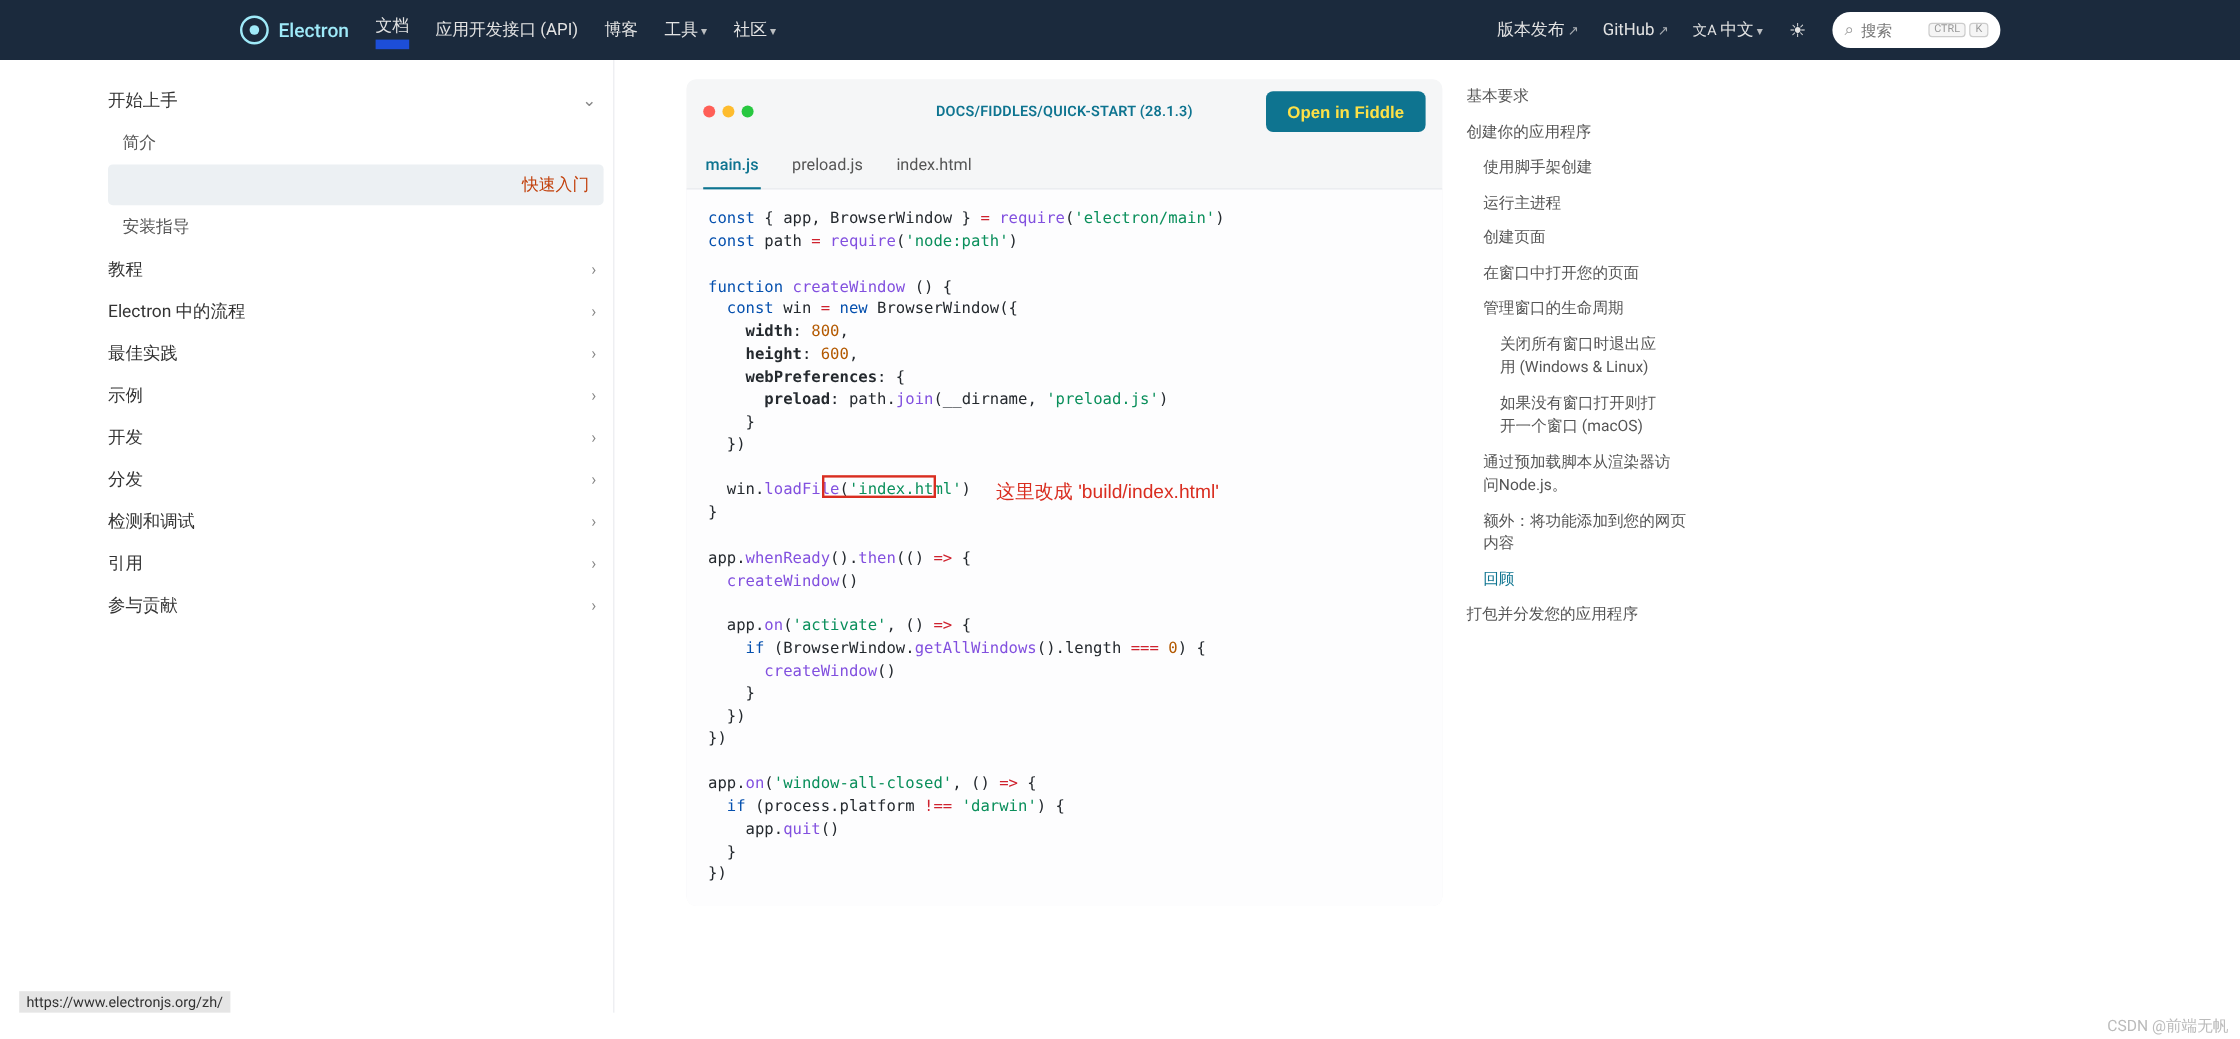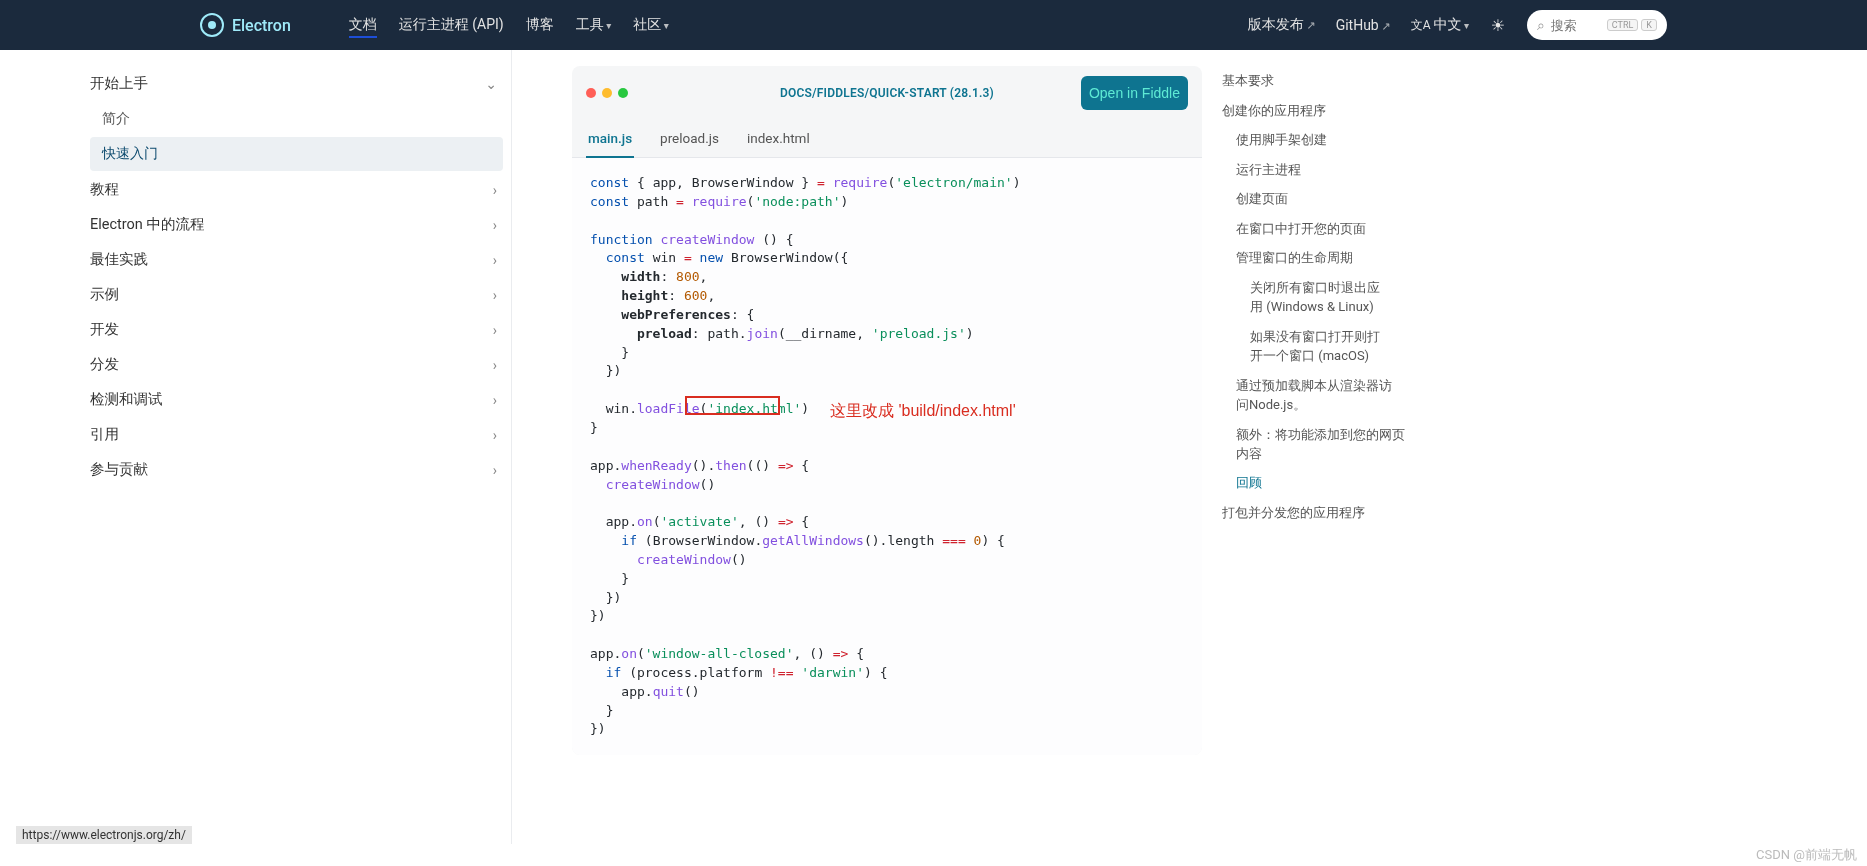--- a/index.html
+++ b/index.html
@@ -6,52 +6,52 @@
 body { font-family: -apple-system, BlinkMacSystemFont, "Segoe UI", Roboto, sans-serif; background: #fff; color: #1c1e21; width: 1867px; height: 866px; overflow: hidden; position: relative; }
 
 
 .navbar { background: #1b2a3d; height: 50px; display: flex; align-items: center; padding: 0 200px 0 200px; color: #fff; }
 .navbar-left { display: flex; align-items: center; gap: 22px; }
 .logo-wrap { display: flex; align-items: center; gap: 8px; }
 .logo { width: 24px; height: 24px; border-radius: 50%; border: 2px solid #9feaf9; display: flex; align-items: center; justify-content: center; }
 .logo::after { content: ''; width: 8px; height: 8px; border-radius: 50%; background: #9feaf9; }
 .brand { color: #9feaf9; font-size: 16px; font-weight: 500; }
 .nav-link { color: #e3e3e3; font-size: 14px; text-decoration: none; padding: 4px 0; white-space: nowrap; }
-.nav-link.active { border-bottom: 2px solid #1d4ed8; padding-bottom: 2px; margin-left: 36px; }
+.nav-link.active { border-bottom: 8px solid #1d4ed8; padding-bottom: 2px; }
 .nav-drop::after { content: ' ▾'; font-size: 10px; opacity: .8; }
 .navbar-right { margin-left: auto; display: flex; align-items: center; gap: 20px; }
 .ext-link::after { content: ' ↗'; font-size: 11px; opacity: .7; }
 .theme-toggle { width: 18px; height: 18px; display: flex; align-items: center; justify-content: center; color: #e3e3e3; }
 .search-box { background: #fff; border-radius: 20px; display: flex; align-items: center; padding: 4px 10px; gap: 6px; min-width: 130px; height: 30px; }
 .search-icon { color: #999; font-size: 14px; }
 .search-input { border: none; outline: none; font-size: 13px; color: #666; flex: 1; width: 50px; }
 .kbd-wrap { display: flex; gap: 3px; }
 .kbd { border: 1px solid #ccc; border-radius: 3px; padding: 0 4px; font-size: 9px; color: #999; background: #f5f5f5; }
 
 
 .main-wrap { display: flex; height: calc(100% - 50px - 22px); }
 .sidebar-left { width: 512px; padding: 16px 0 0 86px; border-right: 1px solid #eaecef; overflow-y: auto; }
 .content { flex: 1; padding: 16px 20px 0 60px; overflow-y: auto; max-width: 710px; }
 .sidebar-right { width: 380px; padding: 16px 20px 0 0; overflow-y: auto; }
 
 
 .cat { display: flex; align-items: center; justify-content: space-between; padding: 8px 14px 8px 4px; cursor: pointer; font-size: 14.5px; color: #333; }
 .cat.top { font-weight: 500; }
 .sub { padding: 8px 12px 8px 12px; font-size: 14px; color: #555; cursor: pointer; border-radius: 4px; margin: 1px 8px 1px 4px; }
-.sub.active { background: #ecf0f3; color: #0c4a6e; }
+.sub.active { background: #ecf0f3; color: #c2410c; text-align: right; }
 .chev { color: #888; font-size: 14px; }
 
 
 .code-window { background: #f5f6f7; border-radius: 8px; overflow: hidden; }
 .code-header { display: flex; align-items: center; padding: 10px 14px; position: relative; }
 .dots { display: flex; gap: 6px; }
 .dot { width: 10px; height: 10px; border-radius: 50%; }
 .dot.r { background: #ff5f57; } .dot.y { background: #febc2e; } .dot.g { background: #28c840; }
 .code-title { position: absolute; left: 0; right: 0; text-align: center; font-size: 12px; color: #0e7490; font-weight: 600; letter-spacing: .2px; pointer-events: none; }
-.fiddle-btn { margin-left: auto; background: #0e7490; color: #5eead4; border: none; border-radius: 6px; padding: 9px 8px; font-size: 14px; font-weight: 400; cursor: pointer; position: relative; z-index: 1; }
+.fiddle-btn { margin-left: auto; background: #0e7490; color: #fde047; border: none; border-radius: 6px; padding: 9px 18px; font-size: 14px; font-weight: 700; cursor: pointer; position: relative; z-index: 1; }
 .code-tabs { display: flex; gap: 24px; padding: 0 14px; border-bottom: 1px solid #e5e7eb; font-size: 13.5px; }
 .code-tab { padding: 10px 2px; color: #555; cursor: pointer; border-bottom: 2px solid transparent; margin-bottom: -1px; }
 .code-tab.active { color: #0e7490; border-bottom-color: #0e7490; font-weight: 500; }
 .code-body { background: #fdfdfe; padding: 16px 18px; font-family: "SFMono-Regular", Consolas, monospace; font-size: 13px; line-height: 1.45; color: #24292e; position: relative; white-space: pre; overflow: hidden; }
 .kw { color: #0550ae; } .fn { color: #8250df; } .st { color: #0a8f5b; } .nm { color: #b35900; } .op { color: #cf222e; } .pl { color: #24292e; font-weight: bold; }
 .highlight-box { position: absolute; border: 2px solid #d92d20; }
 .annotation { position: absolute; color: #d92d20; font-size: 16px; font-family: -apple-system, sans-serif; }
 
 
 .toc-item { display: block; font-size: 13px; color: #555; padding: 5px 0; cursor: pointer; line-height: 1.5; }
@@ -67,21 +67,21 @@
 </head>
 <body>
 
 <div class="navbar">
   <div class="navbar-left">
     <div class="logo-wrap">
       <div class="logo"></div>
       <span class="brand">Electron</span>
     </div>
     <a class="nav-link active">文档</a>
-    <a class="nav-link">运行主进程 (API)</a>
+    <a class="nav-link">应用开发接口 (API)</a>
     <a class="nav-link">博客</a>
     <a class="nav-link nav-drop">工具</a>
     <a class="nav-link nav-drop">社区</a>
   </div>
   <div class="navbar-right">
     <a class="nav-link ext-link">版本发布</a>
     <a class="nav-link ext-link">GitHub</a>
     <a class="nav-link nav-drop"><span style="font-size:12px;">文A </span><span>中文</span></a>
     <div class="theme-toggle">☀</div>
     <div class="search-box">
@@ -97,20 +97,21 @@
 
 <div class="main-wrap">
 
   <div class="sidebar-left">
     <div class="cat top">
         <span>开始上手</span>
         <span class="chev">⌄</span>
       </div>
     <div class="sub">简介</div>
     <div class="sub active">快速入门</div>
+    <div class="sub">安装指导</div>
     <div class="cat">
         <span>教程</span>
         <span class="chev">›</span>
       </div>
     <div class="cat">
         <span>Electron 中的流程</span>
         <span class="chev">›</span>
       </div>
     <div class="cat">
         <span>最佳实践</span>

